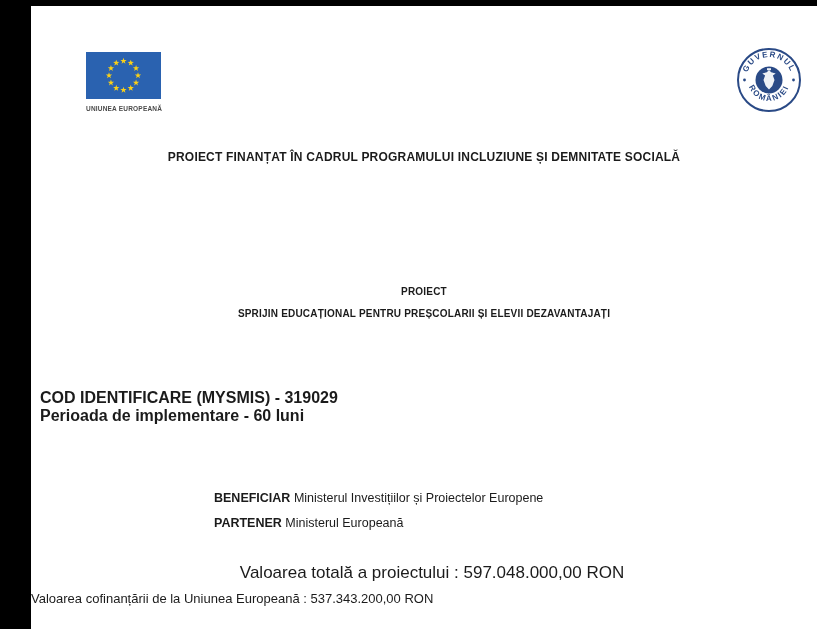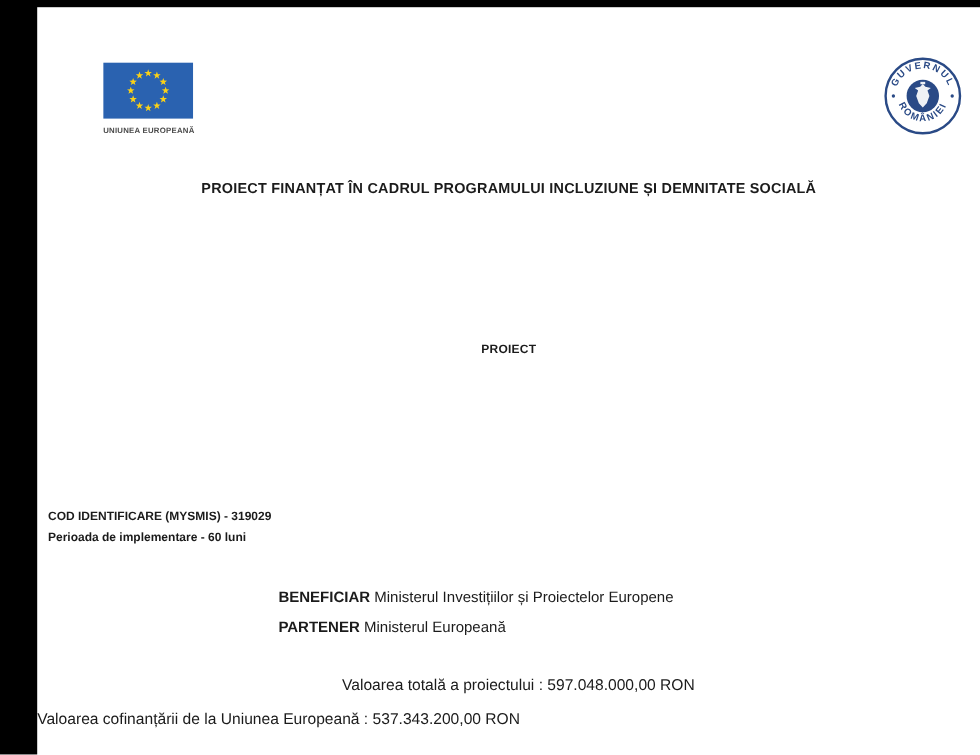--- a/index.html
+++ b/index.html
@@ -29,30 +29,30 @@
     position:absolute;left:40px;top:191px;
     font-size:12px;font-weight:bold;line-height:16px;letter-spacing:.1px;
   }
   .title-block{
     position:absolute;left:31px;right:0;top:281px;
     text-align:center;font-size:10px;font-weight:bold;line-height:22px;
     letter-spacing:.2px;
   }
   .cod-block{
     position:absolute;left:40px;top:389px;
-    font-size:10px;font-weight:bold;line-height:18px;margin-top:33px;
+    font-size:16px;font-weight:bold;line-height:18px;
   }
   .partners-block{
     position:absolute;left:214px;top:486px;
-    font-size:12.5px;line-height:25px;margin-left:18px;
+    font-size:12.5px;line-height:25px;
   }
   .partners-block .lbl{font-weight:bold;}
   .value-line-1{
     position:absolute;left:31px;right:0;top:563px;
-    text-align:center;font-size:13px;padding-left:16px;
+    text-align:center;font-size:17px;padding-left:16px;
   }
   .value-line-2{
     position:absolute;left:31px;right:0;top:591px;
     font-size:13px;
   }
 </style>
 </head>
 <body>
 
 <div class="page">
@@ -94,20 +94,21 @@
     <circle id="seal-inner" cx="33" cy="33" r="13.5" fill="#2a4a86"></circle>
     <path d="M33 23 l-2.2 2.2 -4.5 1.2 2.8 2 -1.6 4.6 2.2 6 3.3 3.6 3.3-3.6 2.2-6 -1.6-4.6 2.8-2 -4.5-1.2 z" fill="#ffffff" opacity="0.92"></path>
     <rect x="31" y="21.2" width="4" height="2" fill="#ffffff" opacity="0.92"></rect>
   </svg>
 
   <div class="funding-line">PROIECT FINANȚAT ÎN CADRUL PROGRAMULUI INCLUZIUNE ȘI DEMNITATE SOCIALĂ</div>
 
 
   <div class="title-block">
     <div>PROIECT</div>
+    <div>SPRIJIN EDUCAȚIONAL PENTRU PREȘCOLARII ȘI ELEVII DEZAVANTAJAȚI</div>
   </div>
 
   <div class="cod-block">
     <div>COD IDENTIFICARE (MYSMIS) - 319029</div>
     <div>Perioada de implementare - 60 luni</div>
   </div>
 
   <div class="partners-block">
     <div>
       <span class="lbl">BENEFICIAR</span>

